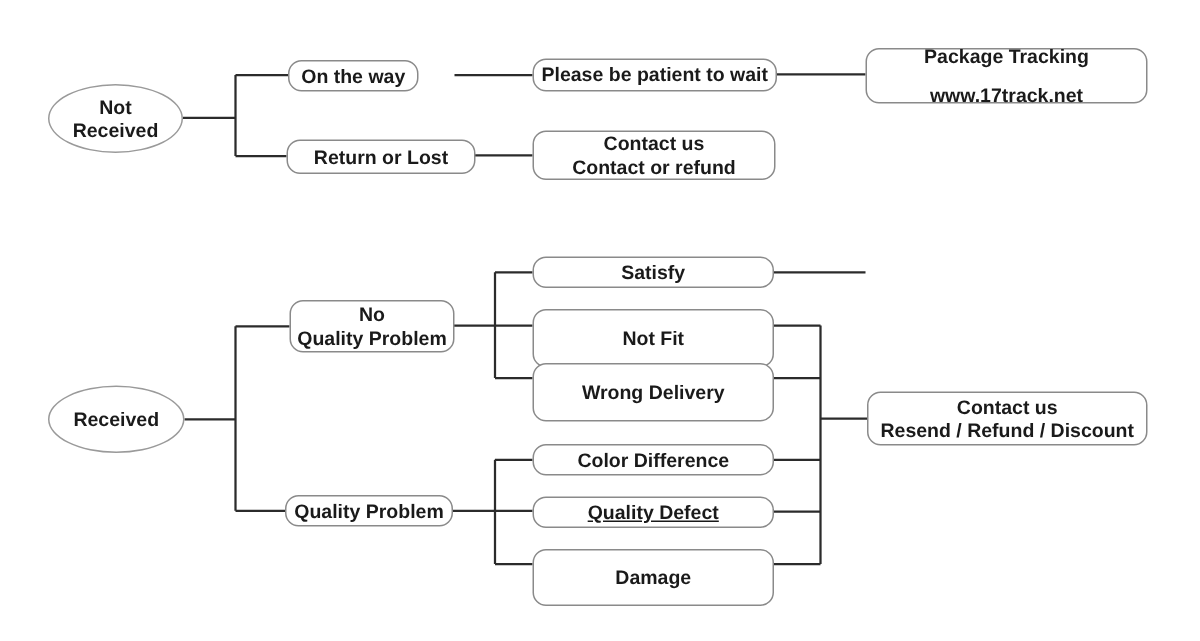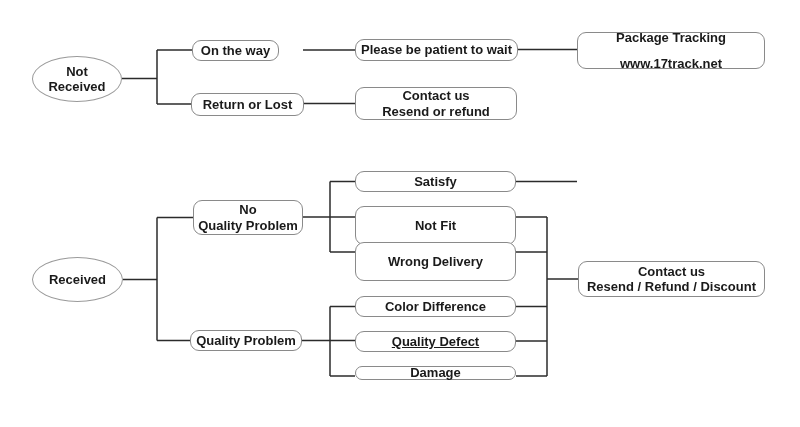--- a/index.html
+++ b/index.html
@@ -101,27 +101,27 @@
 
   <div class="node" style="left:355px; top:39px; width:163px; height:22px;">
     <div>Please be patient to wait</div>
   </div>
 
   <div class="node" style="left:577px; top:32px; width:188px; height:37px;gap:11px;">
     <div>Package Tracking</div>
     <div>www.17track.net</div>
   </div>
 
-  <div class="node" style="left:191px; top:93px; width:113px; height:23px;">
+  <div class="node" style="left:191px; top:93px; width:126px; height:23px;">
     <div>Return or Lost</div>
   </div>
 
   <div class="node" style="left:355px; top:87px; width:162px; height:33px;">
     <div>Contact us</div>
-    <div>Resend or refund</div>
+    <div>Contact or refund</div>
   </div>
 
   <div class="node ellipse" style="left:32px; top:257px; width:91px; height:45px;">
     <div>Received</div>
   </div>
 
   <div class="node" style="left:193px; top:200px; width:110px; height:35px;">
     <div>No</div>
     <div>Quality Problem</div>
   </div>
@@ -144,21 +144,21 @@
   </div>
 
   <div class="node" style="left:355px; top:296px; width:161px; height:21px;">
     <div>Color Difference</div>
   </div>
 
   <div class="node" style="left:355px; top:331px; width:161px; height:21px;text-decoration:underline;">
     <div>Quality Defect</div>
   </div>
 
-  <div class="node" style="left:355px; top:366px; width:161px; height:14px;">
+  <div class="node" style="left:355px; top:366px; width:161px; height:38px;">
     <div>Damage</div>
   </div>
 
   <div class="node" style="left:578px; top:261px; width:187px; height:36px;">
     <div>Contact us</div>
     <div>Resend / Refund / Discount</div>
   </div>
 
 </div>
 

